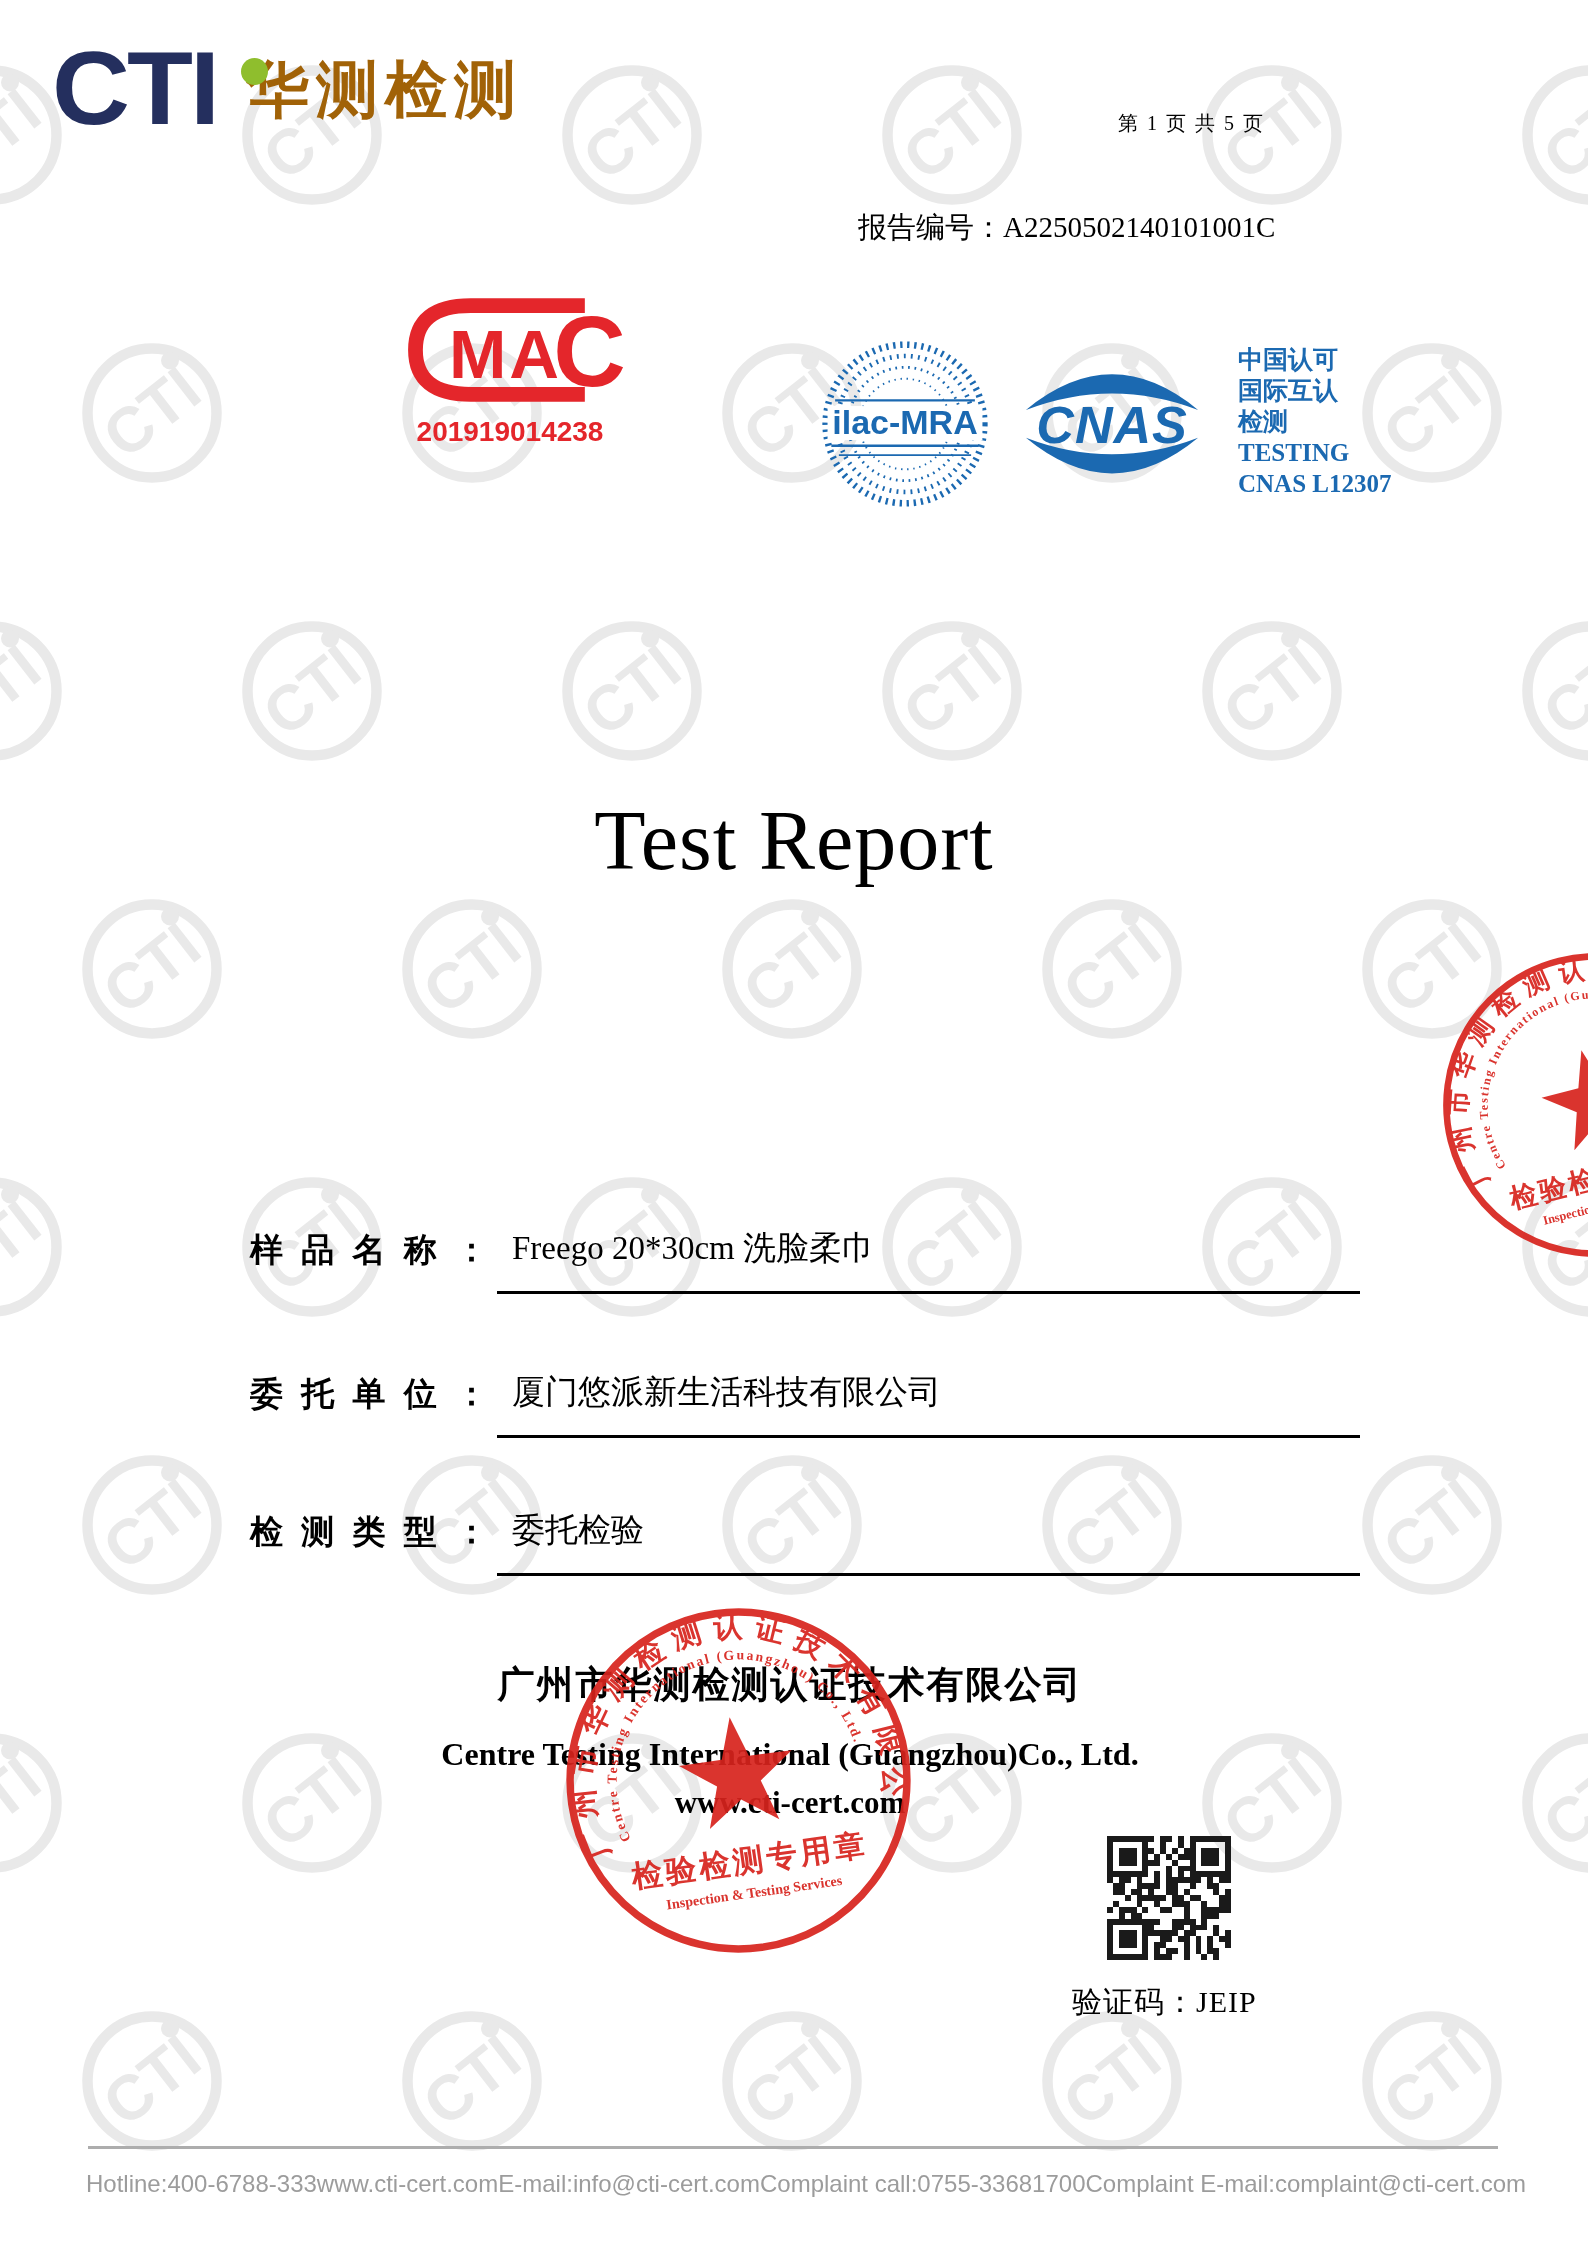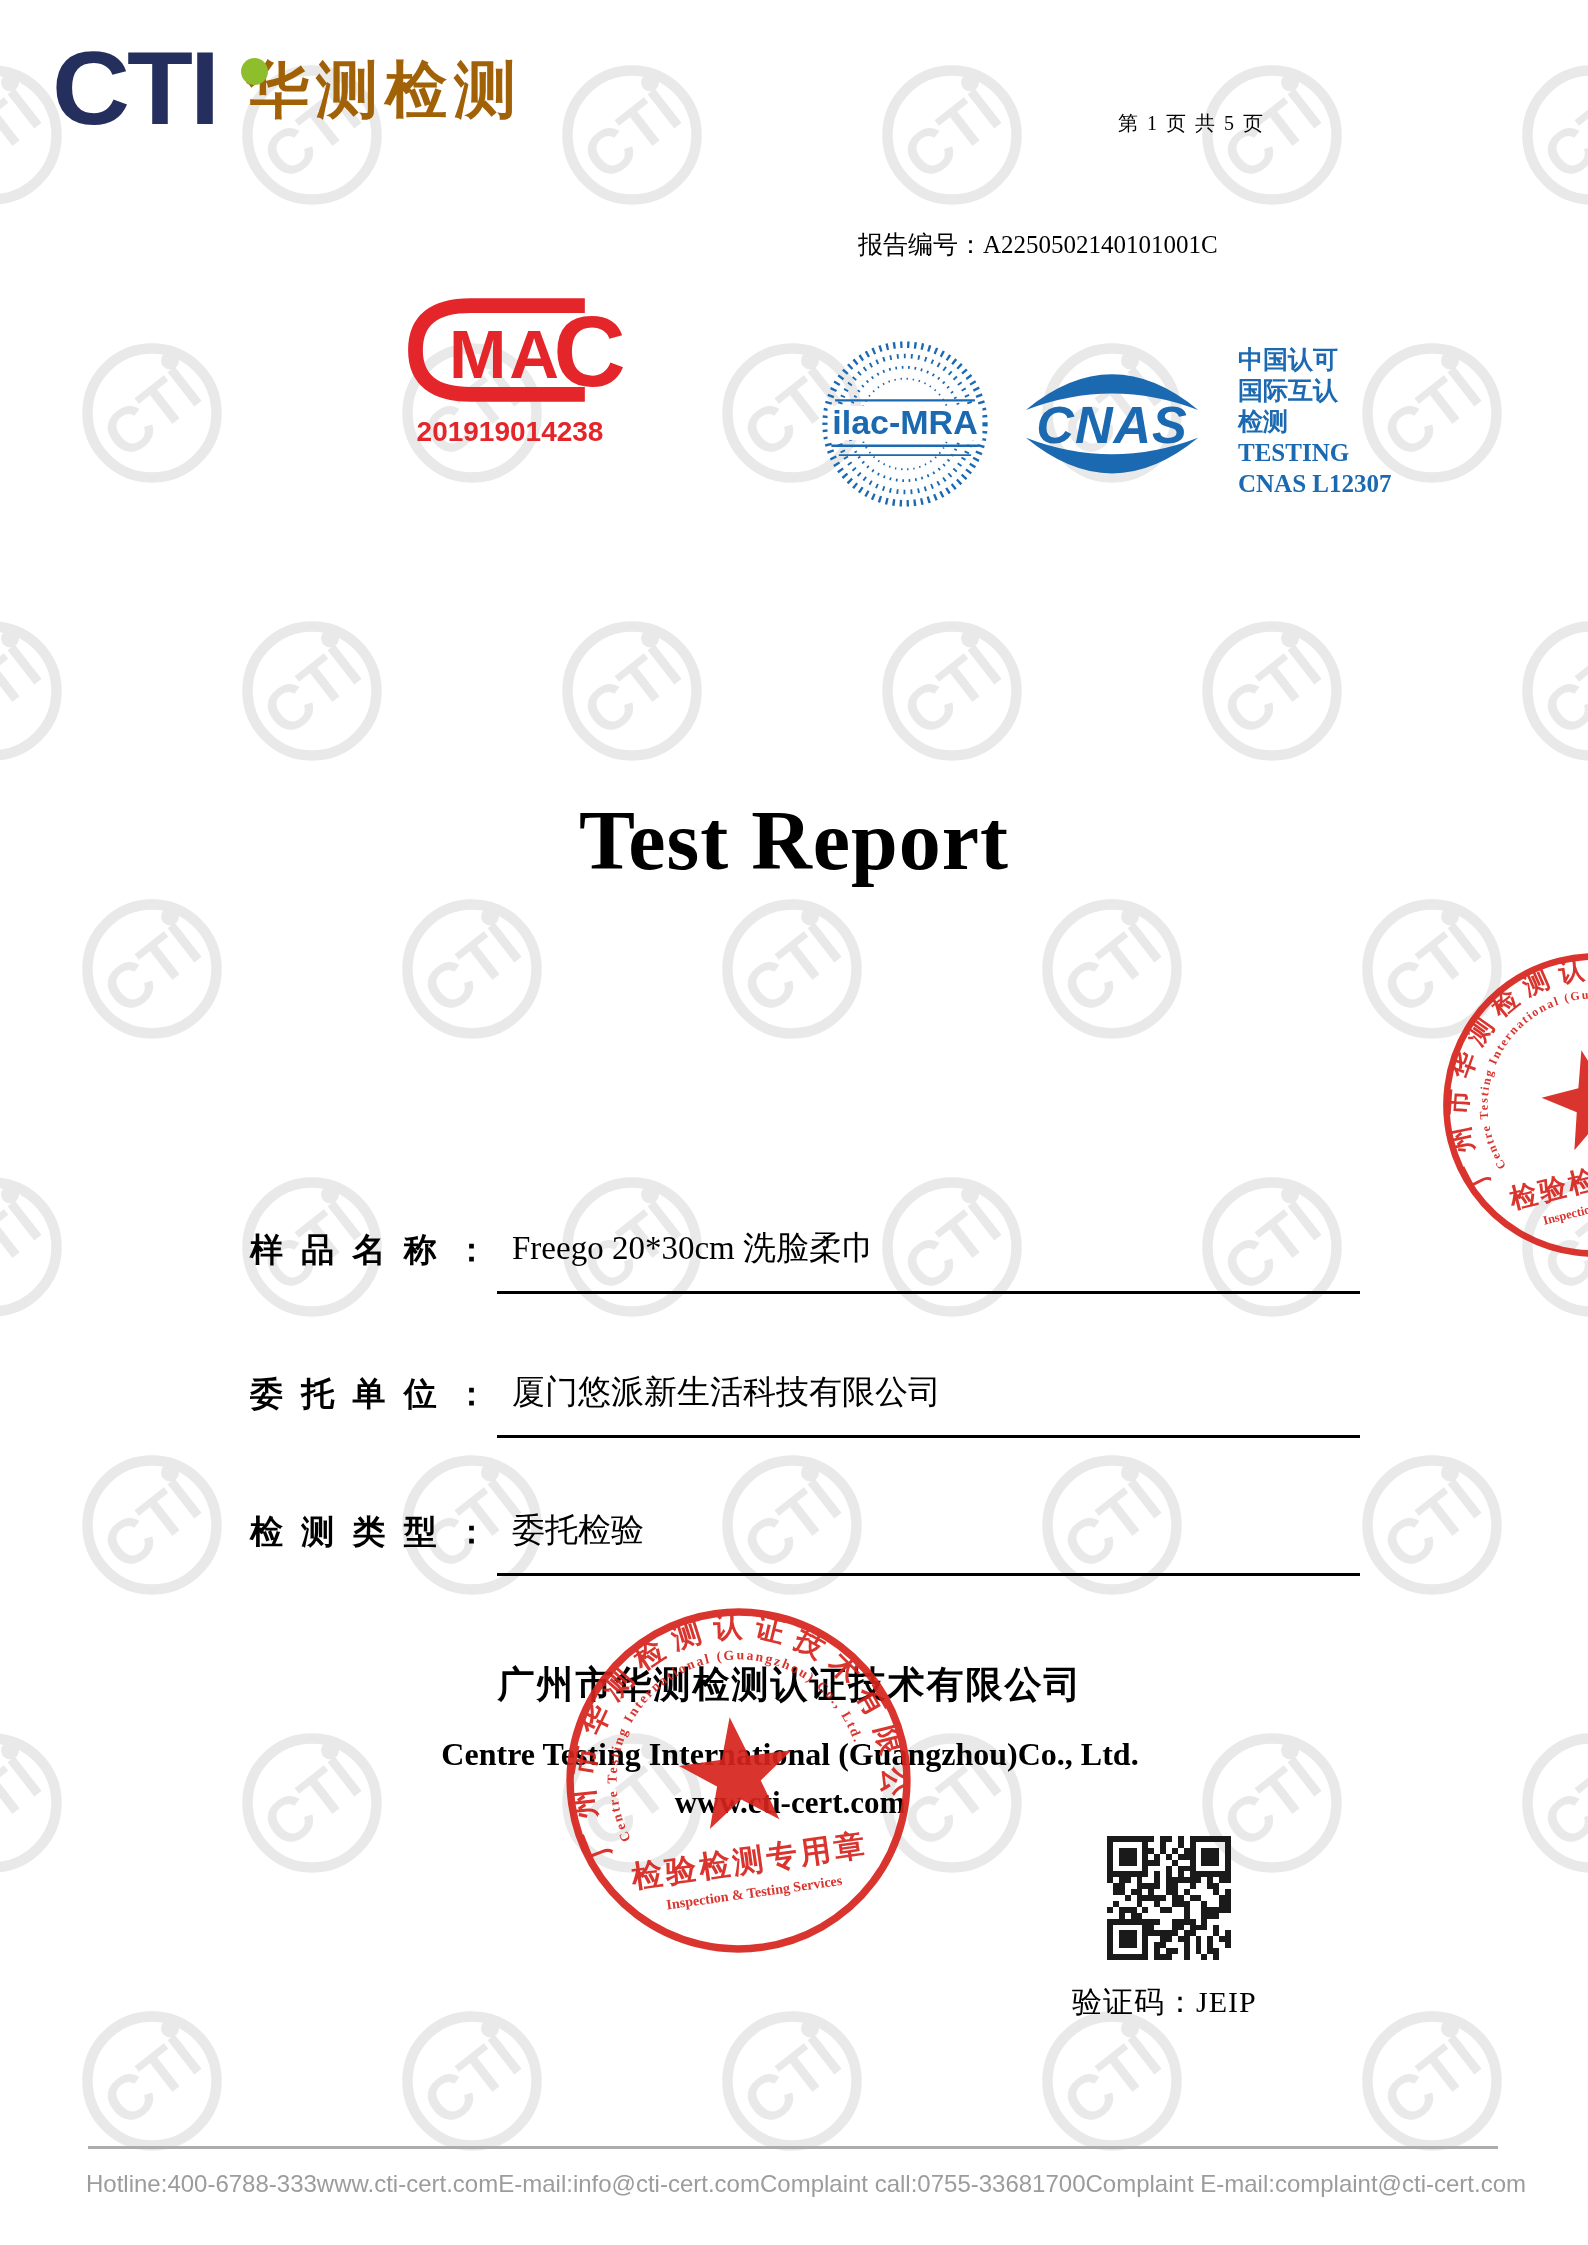--- a/index.html
+++ b/index.html
@@ -10,34 +10,34 @@
   #watermarks{position:absolute;inset:0;z-index:0;}
   .wm{position:absolute;width:150px;height:150px;}
   
   .logo{position:absolute;left:52px;top:34px;height:110px;z-index:2;white-space:nowrap;}
   .logo-cti{font-family:"Liberation Sans","DejaVu Sans",sans-serif;font-weight:800;font-size:108px;
             line-height:1;color:#242f5e;letter-spacing:-3px;display:inline-block;transform:scaleY(.96);}
   .logo-dot{position:absolute;left:189px;top:24px;width:27px;height:27px;border-radius:50%;background:#8fbe2d;}
   .logo-cn{font-family:"Liberation Sans","DejaVu Sans",sans-serif;font-weight:900;font-size:62px;color:#a16207;
            letter-spacing:7px;display:inline-block;margin-left:26px;vertical-align:14px;}
   .page-info{position:absolute;left:1118px;top:110px;font-size:20px;letter-spacing:2px;z-index:2;}
-  .report-no{position:absolute;left:858px;top:208px;font-size:25px;z-index:2;margin-top:20px;}
+  .report-no{position:absolute;left:858px;top:208px;font-size:29px;z-index:2;}
   
   .cma{position:absolute;left:388px;top:286px;width:244px;z-index:2;text-align:center;}
   .cma svg{width:244px;height:128px;display:block;}
   .cma-num{font-family:"Liberation Sans","DejaVu Sans",sans-serif;font-weight:800;font-size:28px;
            color:#e4262b;margin-top:2px;letter-spacing:0px;}
   .ilac{position:absolute;left:820px;top:334px;width:170px;height:180px;z-index:2;}
   .cnas{position:absolute;left:1012px;top:348px;width:200px;height:150px;z-index:2;}
   .accred{position:absolute;left:1238px;top:344px;z-index:2;color:#1b69b1;
           font-family:Liberation Serif, serif;font-weight:700;font-size:25px;line-height:31px;}
   
   .title-cn{position:absolute;left:0;top:618px;width:1588px;margin:0;text-align:center;font-weight:700;
             font-size:106px;letter-spacing:56px;text-indent:56px;z-index:2;}
-  .title-en{position:absolute;left:0;top:792px;width:1588px;margin:0;text-align:center;font-weight:700;
+  .title-en{position:absolute;left:0;top:792px;width:1588px;margin:0;text-align:center;font-weight:400;
             font-size:84px;letter-spacing:1px;z-index:2;}
   
   .field-row{position:absolute;left:250px;width:1110px;height:76px;z-index:2;}
   .field-label{position:absolute;left:0;top:10px;font-size:33px;font-weight:700;letter-spacing:5px;white-space:nowrap;}
   .field-value{position:absolute;left:262px;top:8px;font-size:33px;white-space:nowrap;}
   .field-line{position:absolute;left:247px;right:0;bottom:0;border-bottom:3px solid #000;}
   
   .company{position:absolute;left:340px;top:1660px;width:900px;text-align:center;z-index:2;}
   .company-cn{font-size:37px;font-weight:700;letter-spacing:2px;}
   .company-en{font-size:32px;font-weight:700;margin-top:26px;}

